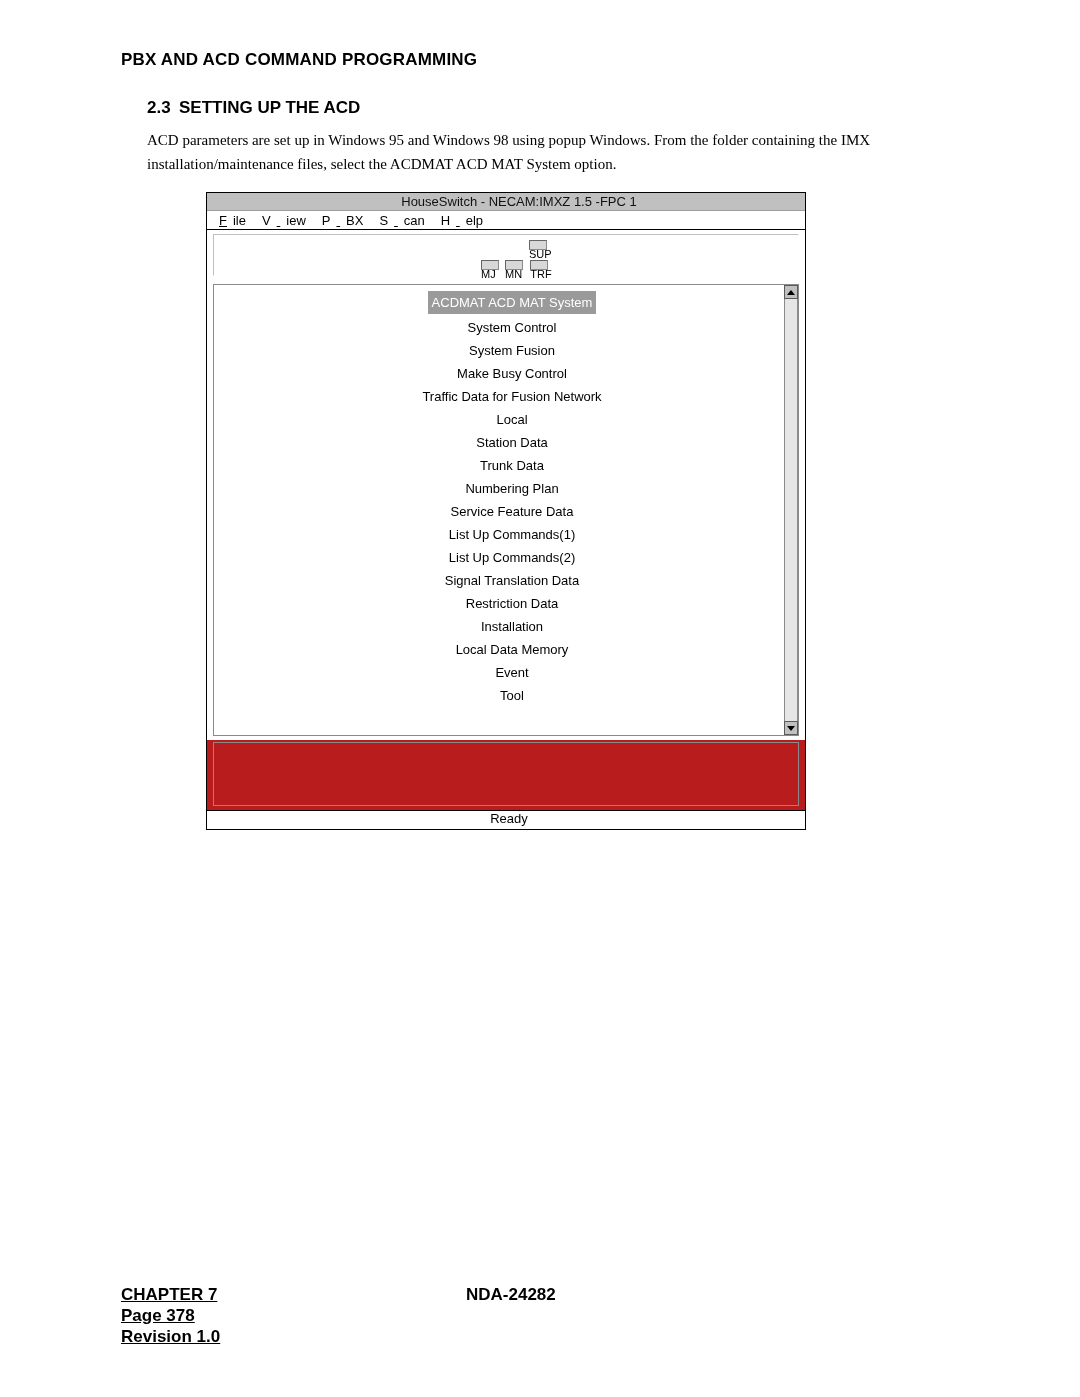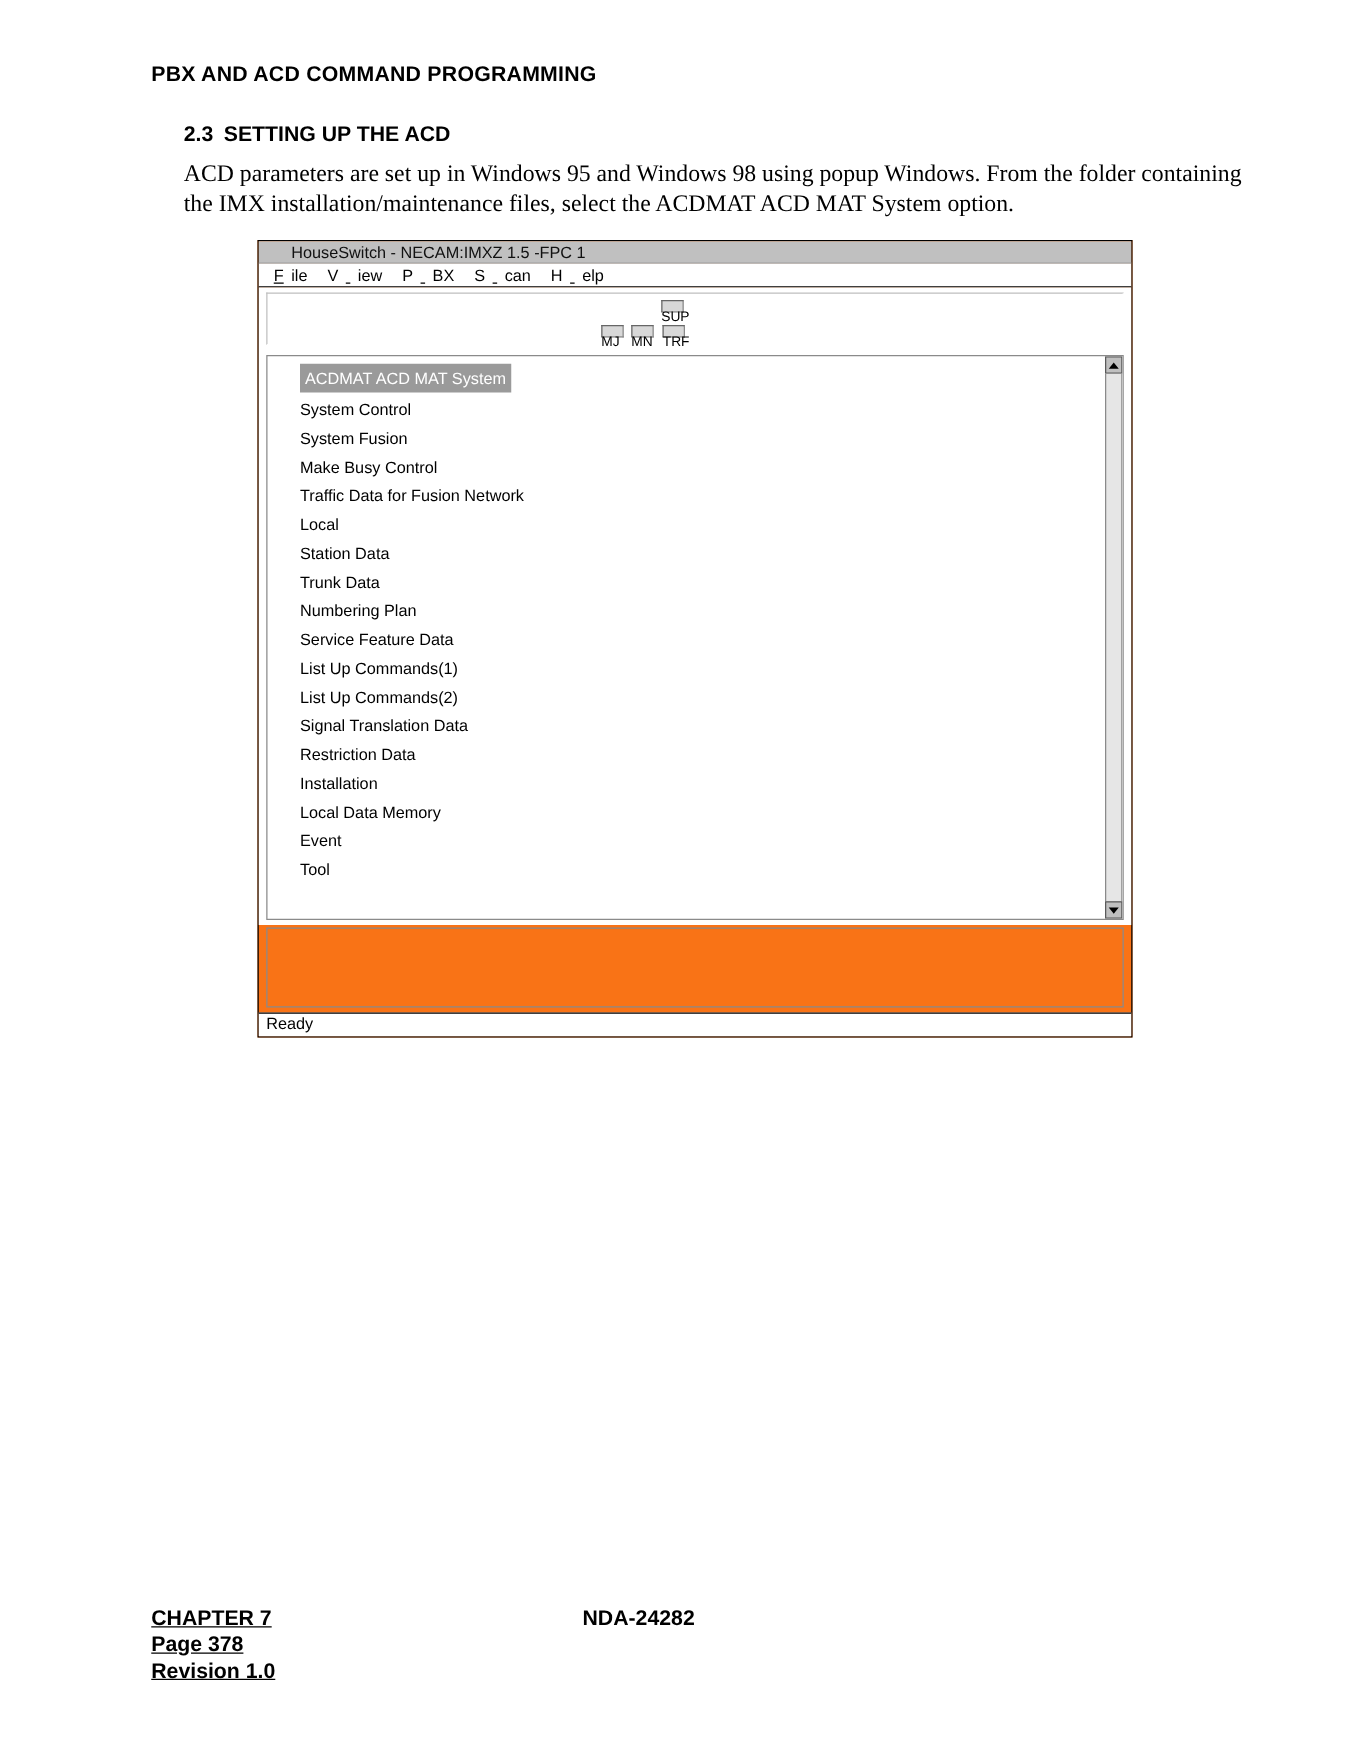--- a/index.html
+++ b/index.html
@@ -43,32 +43,33 @@
     font-weight:bold;
     font-size:17px;
     text-align:center;
   }
   .body-text{
     position:absolute;
     left:116px;
     top:128px;
     width:870px;
     font-family:"Times New Roman", Times, serif;
-    font-size:19px;
+    font-size:15px;
     line-height:24px;
   }
   
   .win{
     position:absolute;
     left:175px;
     top:192px;
-    width:700px;
+    width:600px;
     border:1px solid #000;
-    background:#f97316;
-    box-sizing:border-box;
+    background:#b91c1c;
+    box-sizing:border-box;
+    text-align:center;
   }
   .titlebar{
     background:#c0c0c0;
     height:18px;
     border-bottom:1px solid #9e9e9e;
     box-sizing:border-box;
     padding-left:26px;
     font-family:Arial, Helvetica, sans-serif;
     font-size:13px;
     line-height:18px;

